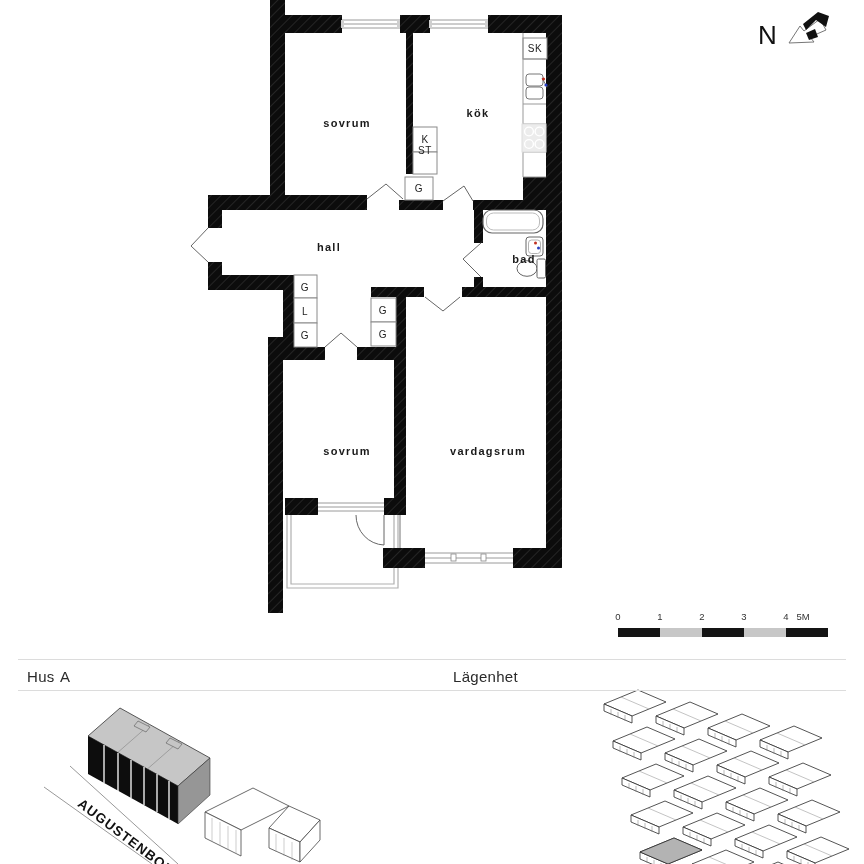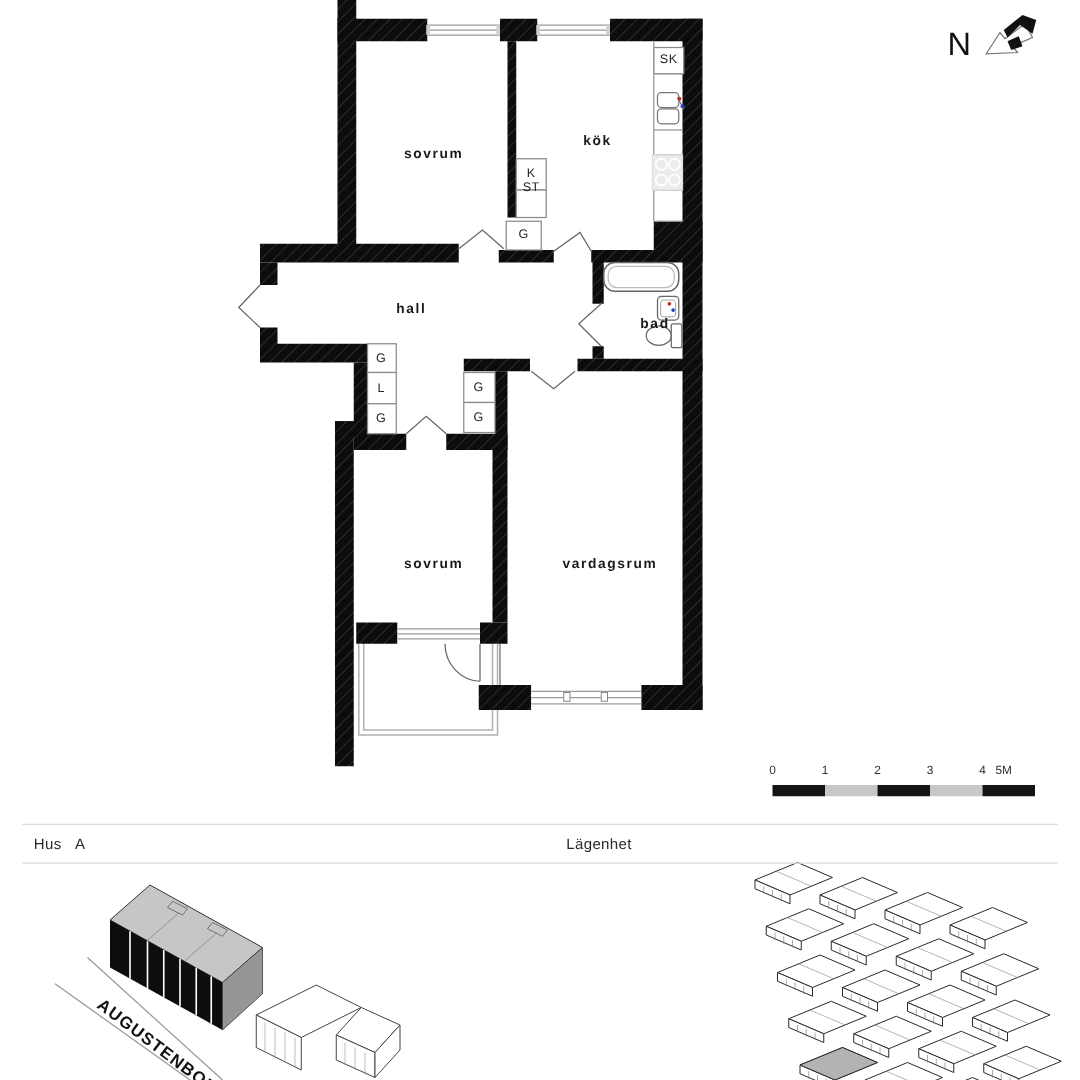--- a/index.html
+++ b/index.html
@@ -29,21 +29,21 @@
   
   .north-letter{position:absolute;left:758px;top:20px;font-size:26px;color:#111;}
   
   .scalebar{position:absolute;left:618px;top:628px;width:210px;height:9px;display:flex;}
   .scalebar .seg{width:42px;height:9px;}
   .scale-tick{position:absolute;top:611px;transform:translateX(-50%);font-size:9.5px;color:#333;}
   .t0{left:618px;} .t1{left:660px;} .t2{left:702px;} .t3{left:744px;} .t4{left:786px;} .t5{left:803px;}
   
   .divider{position:absolute;left:18px;right:18px;height:1px;background:#dcdcdc;}
   .div-top{top:659px;} .div-bottom{top:690px;}
-  .hdr{position:absolute;top:668px;font-size:12px;color:#2a2a2a;letter-spacing:.3px;}
+  .hdr{position:absolute;top:668px;font-size:15px;color:#2a2a2a;letter-spacing:.3px;}
   .hdr-hus{left:27px;} .hdr-husval{left:60px;} .hdr-lagenhet{left:453px;text-align:right;}
   
   .street-label{position:absolute;left:84px;top:796px;transform-origin:0 0;transform:rotate(37deg);
     font-size:13.5px;font-weight:bold;letter-spacing:1px;color:#111;}
 </style>
 </head>
 <body>
 
 <div class="page">
 

